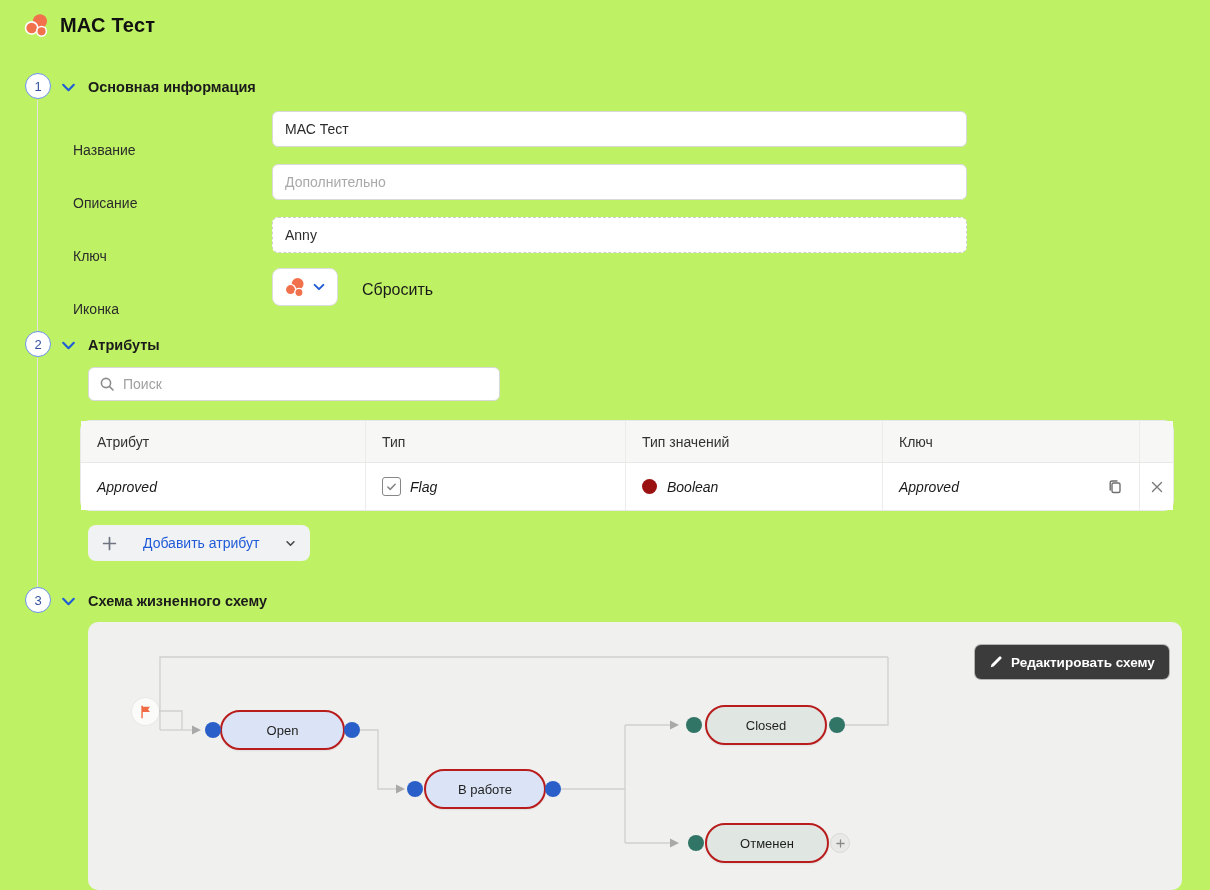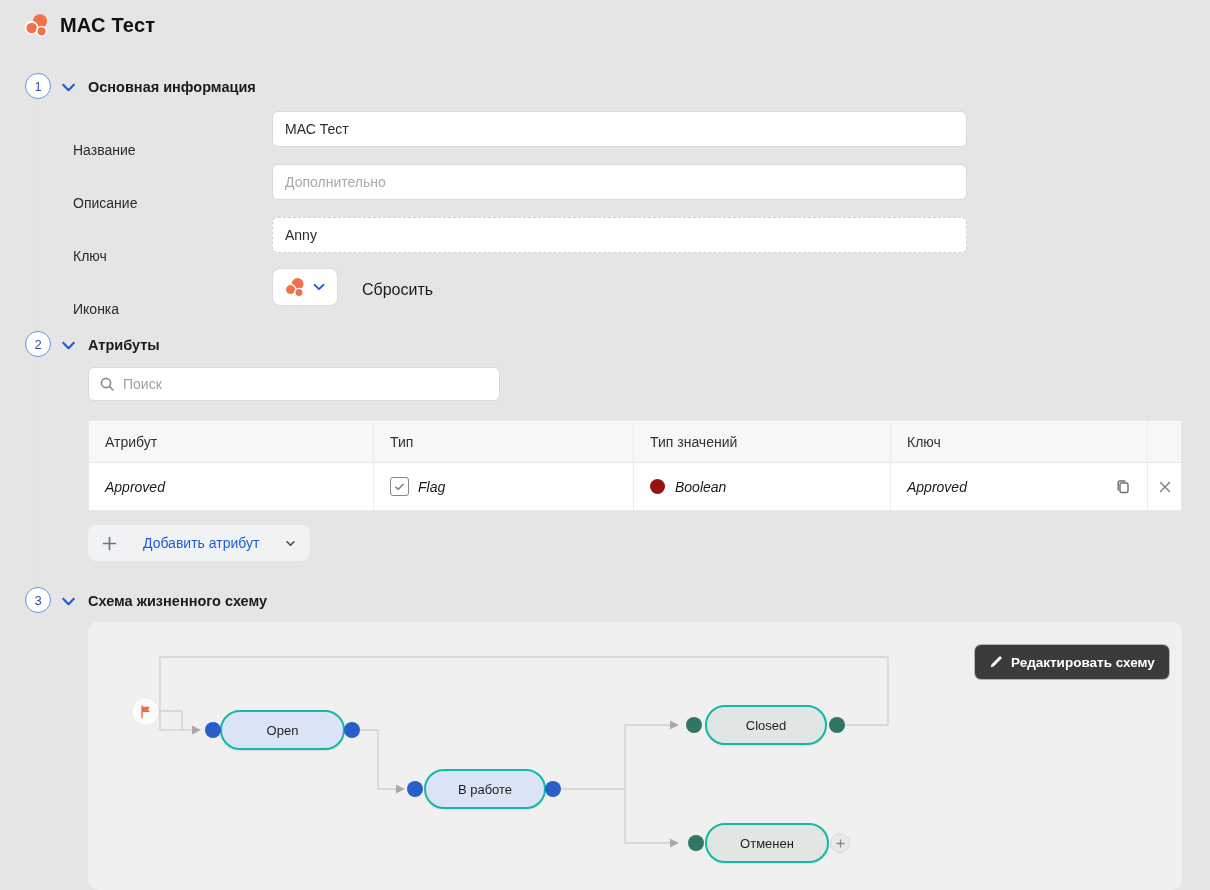--- a/index.html
+++ b/index.html
@@ -1,18 +1,18 @@
 <!DOCTYPE html>
 <html><head>
 <meta charset="utf-8">
 <style>
   * { margin:0; padding:0; box-sizing:border-box; }
   html,body { background:#fff; }
   body { font-family:"Liberation Sans", sans-serif; color:#1c1c1c; }
-  .page { position:relative; width:1210px; height:890px; background:#e5e5e5; overflow:hidden; }
+  .page { position:relative; width:1210px; height:890px; background:#bef264; overflow:hidden; }
 
   
   .app-header { position:absolute; left:24px; top:12px; display:flex; align-items:center; gap:9px; }
   .app-icon { width:27px; height:27px; }
   .app-title { font-size:20px; font-weight:700; color:#111; letter-spacing:.2px; }
 
   
   .rail-line { position:absolute; left:37px; width:1px; background:#e3e3e3; }
   .step-circle { position:absolute; left:25px; width:26px; height:26px; border-radius:50%;
     border:1.5px solid #6b93e8; background:#fff; color:#33519e; font-size:13px;
@@ -31,22 +31,22 @@
     border-radius:8px; background:#fff; display:flex; align-items:center; justify-content:center; gap:5px; cursor:pointer; }
   .reset-link { position:absolute; left:362px; top:281px; font-size:16px; color:#1a1a1a; cursor:pointer; }
 
   
   .search-box { position:absolute; left:88px; top:367px; width:412px; height:34px; border:1px solid #d9d9d9;
     border-radius:6px; background:#fff; display:flex; align-items:center; padding:0 10px; gap:8px; }
   .search-box input { border:none; outline:none; flex:1; font-family:"Liberation Sans",sans-serif;
     font-size:14px; color:#2b2b2b; background:transparent; }
   .search-box input::placeholder { color:#a0a0a0; }
 
-  .attr-table { position:absolute; left:88px; top:420px; width:1094px; border:1px solid #e8e8e8;
-    border-radius:2px; background:#fff; }
+  .attr-table { position:absolute; left:80px; top:420px; width:1094px; border:1px solid #e8e8e8;
+    border-radius:10px; background:#fff; }
   .t-row { display:flex; }
   .t-row.head { background:#f7f7f6; height:42px; border-bottom:1px solid #e8e8e8; }
   .t-row.body { background:#fff; height:47px;font-style:italic; }
   .t-cell { display:flex; align-items:center; padding:0 16px; font-size:14px; color:#323232;
     border-right:1px solid #ececec; overflow:hidden; }
   .t-cell:last-child { border-right:none; }
   .c1{width:285px;} .c2{width:260px;} .c3{width:257px;} .c4{width:257px;} .c5{width:33px; padding:0; justify-content:center;}
   .t-row.body .t-cell { color:#1a1a1a; }
   .flag-checkbox { width:19px; height:19px; border:1.6px solid #878787; border-radius:3px;
     display:flex; align-items:center; justify-content:center; margin-right:9px; background:#fff; }
@@ -59,21 +59,21 @@
     font-family:"Liberation Sans",sans-serif; font-size:14px; font-weight:500; color:#1f5bd8; cursor:pointer; }
 
   
   .canvas { position:absolute; left:88px; top:622px; width:1094px; height:268px;
     background:#f0f0ee; border-radius:10px; }
   .edit-btn { position:absolute; left:887px; top:23px; height:34px; padding:0 14px;
     background:#3b3b3b; color:#fff; border:none; border-radius:6px; display:inline-flex;
     align-items:center; gap:8px; font-family:"Liberation Sans",sans-serif; font-size:13.5px;
     font-weight:700; cursor:pointer; box-shadow:0 0 0 1px rgba(0,0,0,.25); }
   .edges { position:absolute; left:0; top:0; }
-  .node { position:absolute; height:40px; border-radius:20px; border:2px solid #14b8a6;
+  .node { position:absolute; height:40px; border-radius:20px; border:2px solid #b91c1c;
     box-shadow:0 1px 2px rgba(0,0,0,.07); display:flex; align-items:center; justify-content:center;
     font-size:13px; font-weight:500; color:#1e1e1e; cursor:pointer; }
   .node.blue { background:#dbe4f6; }
   .node.green { background:#e0e6e2; }
   .port { position:absolute; width:16px; height:16px; border-radius:50%; cursor:pointer; }
   .port.blue { background:#2a5fc9; }
   .port.teal { background:#317567; }
   .flag-circle { position:absolute; left:44px; top:76px; width:27px; height:27px; border-radius:50%;
     background:#fbfbfa; box-shadow:0 0 0 1px rgba(0,0,0,.03); display:flex; align-items:center; justify-content:center; }
   .plus-badge { position:absolute; left:742px; top:211px; width:20px; height:20px; border-radius:50%;

